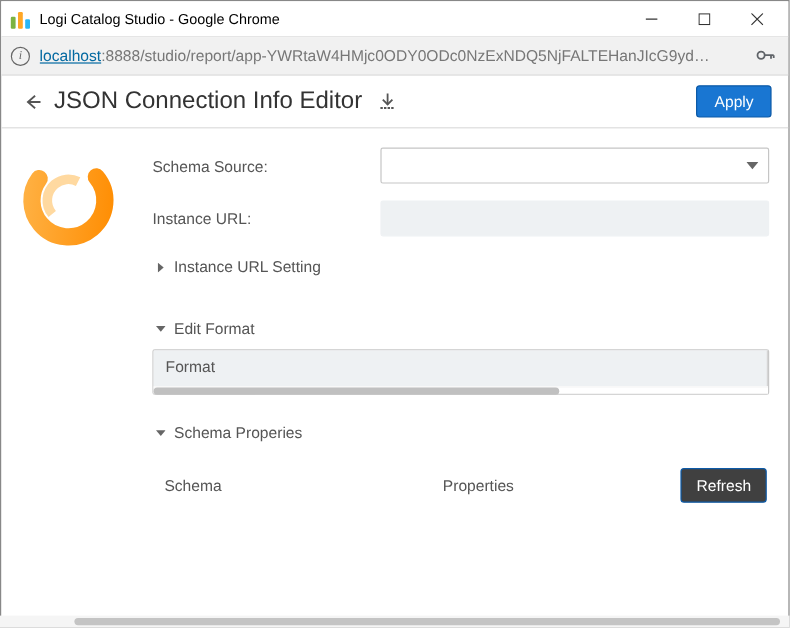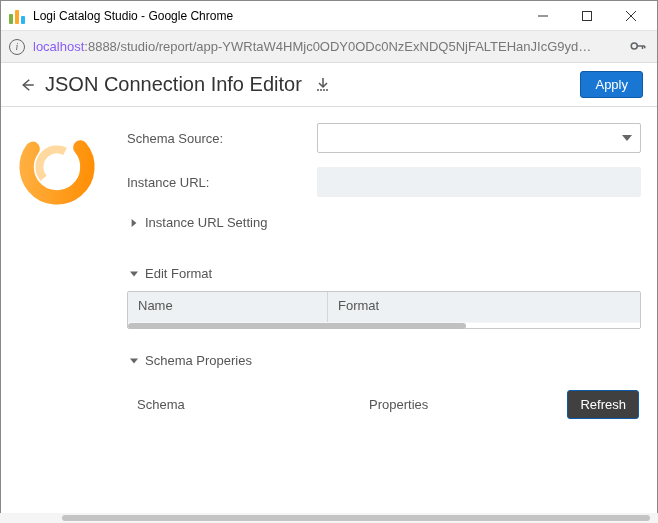--- a/index.html
+++ b/index.html
@@ -14,21 +14,21 @@
 .titlebar .logo .b3 { left: 12px; top: 8px; height: 8px; background: #29b6f6; }
 .titlebar-text { flex: 1; font-size: 12px; color: #000; }
 .win-controls { display: flex; }
 .win-btn { width: 44px; height: 28px; display: flex; align-items: center; justify-content: center; color: #333; cursor: pointer; }
 .win-btn svg { width: 10px; height: 10px; stroke: #333; stroke-width: 1; fill: none; }
 
 
 .urlbar { height: 32px; background: #f1f1f1; display: flex; align-items: center; padding: 0 8px; border-bottom: 1px solid #ddd; }
 .urlbar .info-icon { width: 16px; height: 16px; margin-right: 8px; border: 1px solid #666; border-radius: 50%; display: flex; align-items: center; justify-content: center; font-size: 10px; color: #666; font-family: Georgia, serif; font-style: italic; }
 .urltext { flex: 1; font-size: 13px; white-space: nowrap; overflow: hidden; text-overflow: ellipsis; color: #777; }
-.urltext .host { color: #8b5cf6; }
+.urltext .host { color: #0369a1; text-decoration: underline; }
 .key-icon { width: 20px; height: 20px; margin-left: 6px; color: #5f6368; }
 
 
 .header { height: 44px; display: flex; align-items: center; padding: 0 14px; border-bottom: 1px solid #ddd; }
 .back-btn { width: 24px; height: 24px; display: flex; align-items: center; justify-content: center; cursor: pointer; margin-right: 6px; }
 .back-btn svg { width: 18px; height:18px; stroke:#555; stroke-width:2; fill:none; }
 .header-title { font-size: 20px; color: #333; flex: 0 0 auto; }
 .import-btn { width: 22px; height: 22px; margin-left: 10px; display: flex; align-items: center; justify-content: center; border: 1px dashed transparent; cursor: pointer; }
 .import-btn svg { width:16px; height:16px; stroke:#555; stroke-width:1.5; fill:none; }
 .spacer { flex: 1; }
@@ -174,21 +174,20 @@
         <span class="tri">
           <svg viewBox="0 0 10 10">
               <polygon points="0,2 10,2 5,8"></polygon>
             </svg>
         </span>
         <span>Edit Format</span>
       </div>
 
       <div class="table-outer">
         <div class="table-head">
-          <div class="th">Name</div>
           <div class="th">Format</div>
         </div>
         <div class="table-scroll">
           <div class="thumb"></div>
         </div>
       </div>
 
       <div class="collapsible" style="margin-top:24px;">
         <span class="tri">
           <svg viewBox="0 0 10 10">

